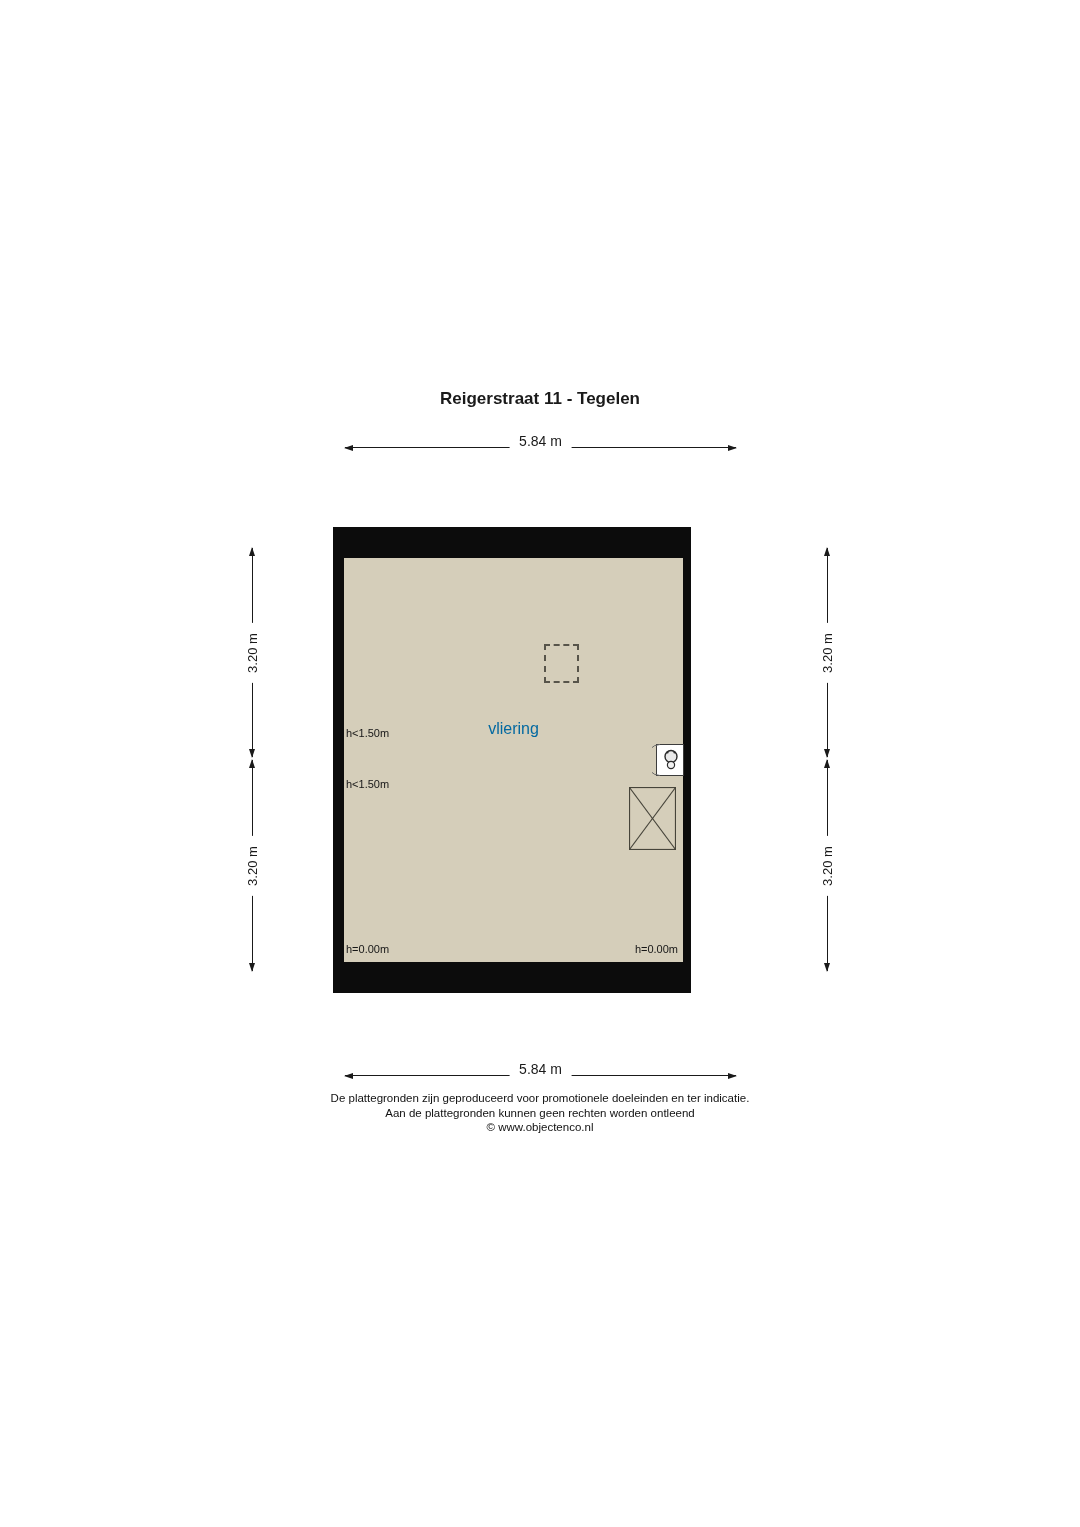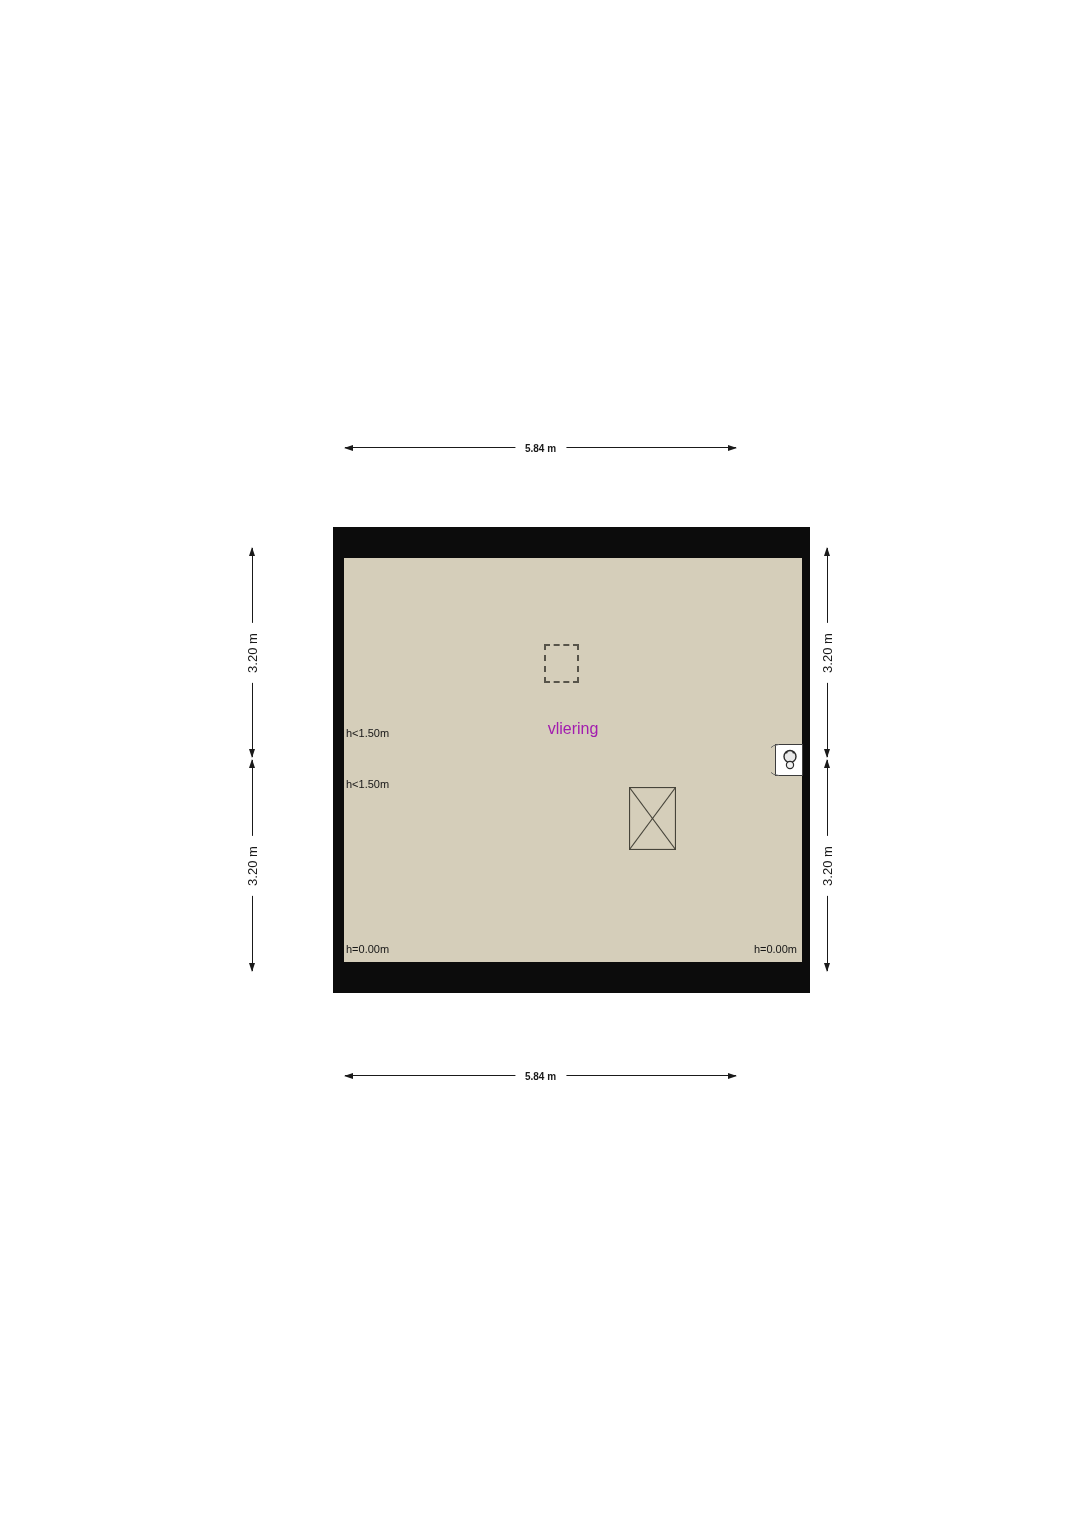--- a/index.html
+++ b/index.html
@@ -18,36 +18,36 @@
   
   .title{position:absolute;left:0;right:0;top:388px;text-align:center;}
   .title .t1,.title .t2{font-size:17px;font-weight:bold;line-height:21px;}
 
   
   .dim-h{position:absolute;height:13px;}
   .dim-h .line{position:absolute;left:1px;right:1px;top:6px;border-top:1px solid var(--line);}
   .arr{width:0;height:0;position:absolute;}
   .arr-left{top:3.5px;left:0;border-top:3px solid transparent;border-bottom:3px solid transparent;border-right:9px solid var(--line);}
   .arr-right{top:3.5px;right:0;border-top:3px solid transparent;border-bottom:3px solid transparent;border-left:9px solid var(--line);}
-  .dim-h .dim-label{position:absolute;left:50%;top:7px;transform:translate(-50%,-50%);background:var(--bg);padding:0 10px;font-size:10px;white-space:nowrap;font-weight:bold;}
+  .dim-h .dim-label{position:absolute;left:50%;top:0;transform:translate(-50%,-50%);background:var(--bg);padding:0 10px;font-size:14px;white-space:nowrap;}
 
   
   .dim-v{position:absolute;width:13px;}
   .dim-v .line{position:absolute;top:1px;bottom:1px;left:6px;border-left:1px solid var(--line);}
   .arr-up{left:3.5px;top:0;border-left:3px solid transparent;border-right:3px solid transparent;border-bottom:9px solid var(--line);}
   .arr-down{left:3.5px;bottom:0;border-left:3px solid transparent;border-right:3px solid transparent;border-top:9px solid var(--line);}
   .dim-v .dim-label{position:absolute;top:50%;left:6.5px;transform:translate(-50%,-50%) rotate(-90deg);background:var(--bg);padding:0 10px;font-size:13px;white-space:nowrap;}
 
   
-  .plan{position:absolute;left:333px;top:527px;width:477px;height:466px;background:var(--wall);}
+  .plan{position:absolute;left:333px;top:527px;width:358px;height:466px;background:var(--wall);}
   .interior{position:absolute;left:11px;top:31px;right:8px;bottom:31px;background:var(--floor);}
 
   .dashed-square{position:absolute;left:200px;top:86px;width:35px;height:39px;border:2px dashed #57544a;}
 
-  .room-label{position:absolute;left:0;right:0;top:162px;text-align:center;font-size:16px;color:#a21caf;}
+  .room-label{position:absolute;left:0;right:0;top:162px;text-align:center;font-size:16px;color:#0369a1;}
   .h-label{position:absolute;font-size:11px;color:#161616;white-space:nowrap;}
   .h150-top{left:2px;top:169px;}
   .h150-bottom{left:2px;top:220px;}
   .h000-left{left:2px;bottom:7px;}
   .h000-right{right:5px;bottom:7px;}
 
   .band{position:absolute;left:0;right:0;top:188px;height:29px;background:var(--band);}
   .band .dotline{position:absolute;left:0;right:0;top:11px;border-top:2px dotted #4d4a42;}
   .band .h161{position:absolute;left:50%;top:13px;transform:translateX(-50%);font-size:11px;white-space:nowrap;}
 
@@ -56,20 +56,21 @@
 
   
   .footer{position:absolute;left:0;right:0;top:1091px;text-align:center;font-size:11.5px;line-height:14.5px;color:#111;}
 </style>
 </head>
 <body>
 
 <div class="page">
 
   <div class="title">
+    <div class="t1">Reigerstraat 11 - Tegelen</div>
   </div>
 
   <div class="dim-h" style="left:344px;top:441px;width:393px;">
     <div class="line"></div>
     <div class="arr arr-left"></div>
     <div class="arr arr-right"></div>
     <span class="dim-label">5.84 m</span>
   </div>
 
   <div class="dim-v" style="left:245.5px;top:547px;height:211px;">
@@ -135,14 +136,19 @@
     </div>
   </div>
 
   <div class="dim-h" style="left:344px;top:1069px;width:393px;">
     <div class="line"></div>
     <div class="arr arr-left"></div>
     <div class="arr arr-right"></div>
     <span class="dim-label">5.84 m</span>
   </div>
 
+  <div class="footer">
+    <div>De plattegronden zijn geproduceerd voor promotionele doeleinden en ter indicatie.</div>
+    <div>Aan de plattegronden kunnen geen rechten worden ontleend</div>
+    <div>© www.objectenco.nl</div>
+  </div>
 
 </div>
 
 </body></html>

